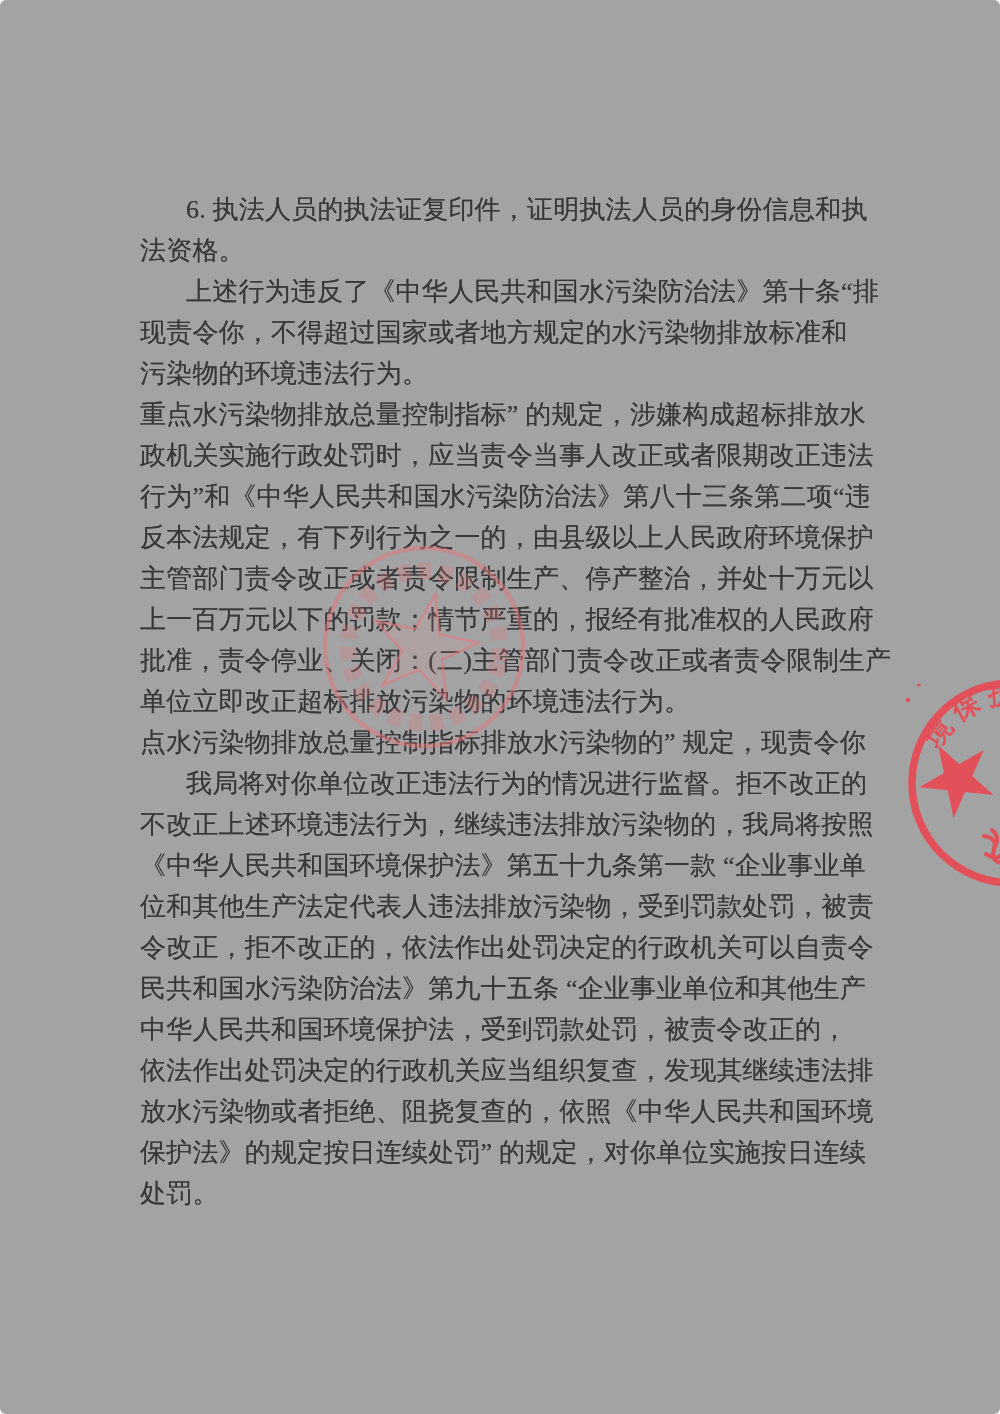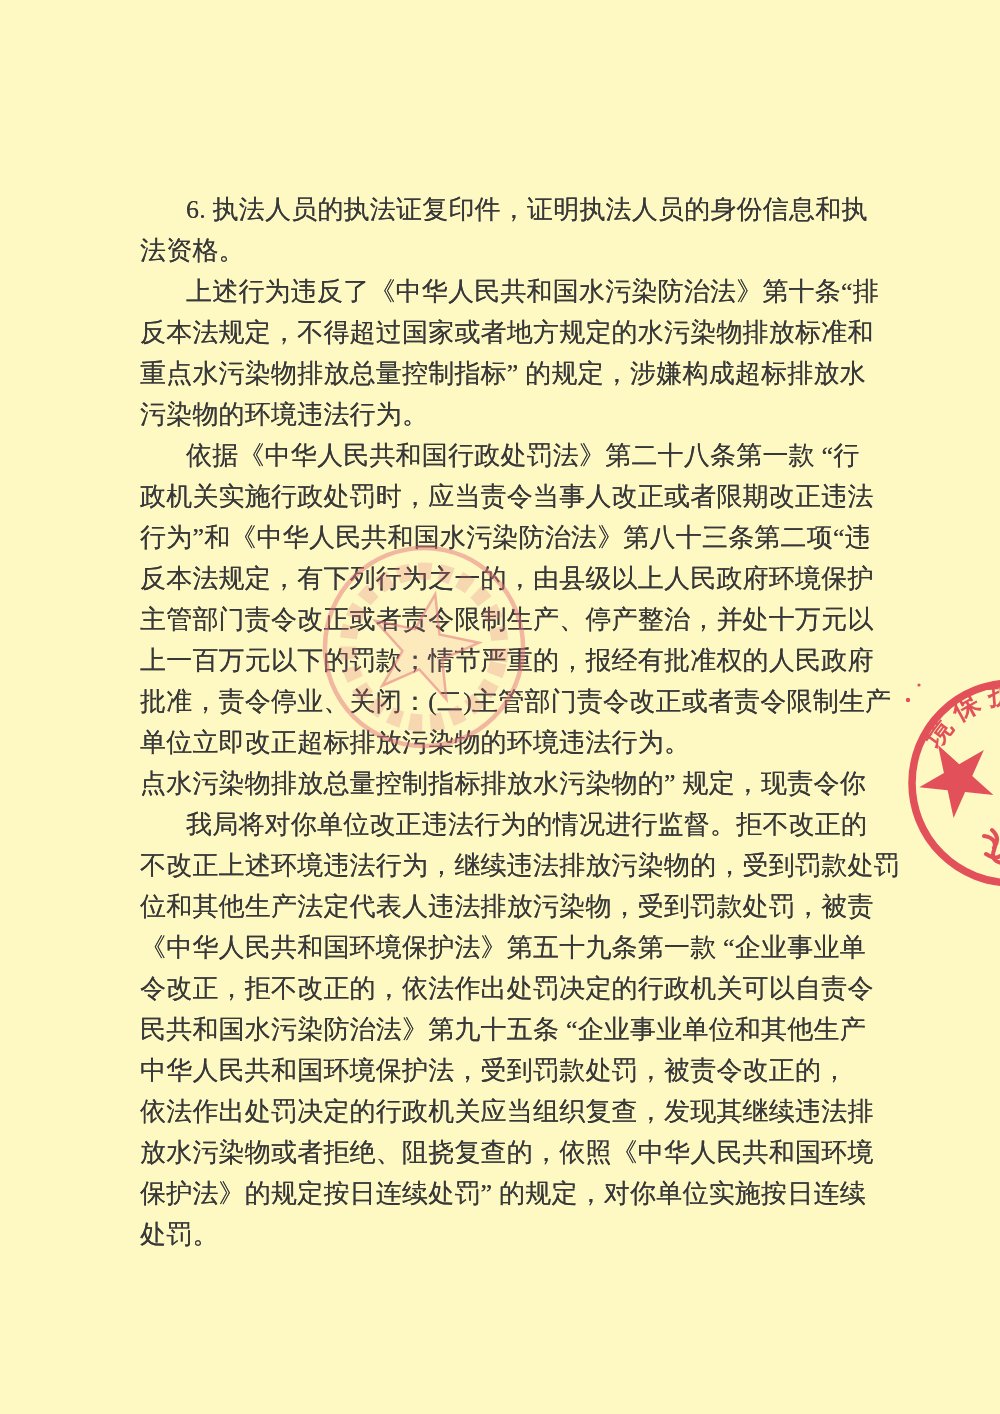--- a/index.html
+++ b/index.html
@@ -5,21 +5,22 @@
   html, body { margin: 0; padding: 0; }
   body {
     width: 1000px; height: 1414px;
     background: #ffffff;
     overflow: hidden;
     font-family: "Liberation Serif", "DejaVu Serif", serif;
     position: relative;
   }
   .page {
     position: absolute; inset: 0;
-    background: #fef9c3;
+    background: #a3a3a3;
+    border-radius: 6px;
   }
   .text-block {
     position: absolute;
     left: 140px; top: 189px;
     width: 748px;
     color: #383838;
   }
   .line {
     height: 41px;
     line-height: 41px;
@@ -35,36 +36,35 @@
 </style>
 </head>
 <body>
 
 <div class="page">
 
   <div class="text-block">
       <div class="line indent">6. 执法人员的执法证复印件，证明执法人员的身份信息和执</div>
       <div class="line">法资格。</div>
       <div class="line indent">上述行为违反了《中华人民共和国水污染防治法》第十条“排</div>
-      <div class="line">反本法规定，不得超过国家或者地方规定的水污染物排放标准和</div>
+      <div class="line">现责令你，不得超过国家或者地方规定的水污染物排放标准和</div>
+      <div class="line">污染物的环境违法行为。</div>
       <div class="line">重点水污染物排放总量控制指标” 的规定，涉嫌构成超标排放水</div>
-      <div class="line">污染物的环境违法行为。</div>
-      <div class="line indent">依据《中华人民共和国行政处罚法》第二十八条第一款 “行</div>
       <div class="line">政机关实施行政处罚时，应当责令当事人改正或者限期改正违法</div>
       <div class="line">行为”和《中华人民共和国水污染防治法》第八十三条第二项“违</div>
       <div class="line">反本法规定，有下列行为之一的，由县级以上人民政府环境保护</div>
       <div class="line">主管部门责令改正或者责令限制生产、停产整治，并处十万元以</div>
       <div class="line">上一百万元以下的罚款；情节严重的，报经有批准权的人民政府</div>
       <div class="line">批准，责令停业、关闭：(二)主管部门责令改正或者责令限制生产</div>
       <div class="line">单位立即改正超标排放污染物的环境违法行为。</div>
       <div class="line">点水污染物排放总量控制指标排放水污染物的” 规定，现责令你</div>
       <div class="line indent">我局将对你单位改正违法行为的情况进行监督。拒不改正的</div>
-      <div class="line">不改正上述环境违法行为，继续违法排放污染物的，受到罚款处罚</div>
+      <div class="line">不改正上述环境违法行为，继续违法排放污染物的，我局将按照</div>
+      <div class="line">《中华人民共和国环境保护法》第五十九条第一款 “企业事业单</div>
       <div class="line">位和其他生产法定代表人违法排放污染物，受到罚款处罚，被责</div>
-      <div class="line">《中华人民共和国环境保护法》第五十九条第一款 “企业事业单</div>
       <div class="line">令改正，拒不改正的，依法作出处罚决定的行政机关可以自责令</div>
       <div class="line">民共和国水污染防治法》第九十五条 “企业事业单位和其他生产</div>
       <div class="line">中华人民共和国环境保护法，受到罚款处罚，被责令改正的，</div>
       <div class="line">依法作出处罚决定的行政机关应当组织复查，发现其继续违法排</div>
       <div class="line">放水污染物或者拒绝、阻挠复查的，依照《中华人民共和国环境</div>
       <div class="line">保护法》的规定按日连续处罚” 的规定，对你单位实施按日连续</div>
       <div class="line">处罚。</div>
     </div>
 
   <svg id="watermark-seal" class="stamp-svg" width="212" height="212" viewBox="0 0 212 212">

